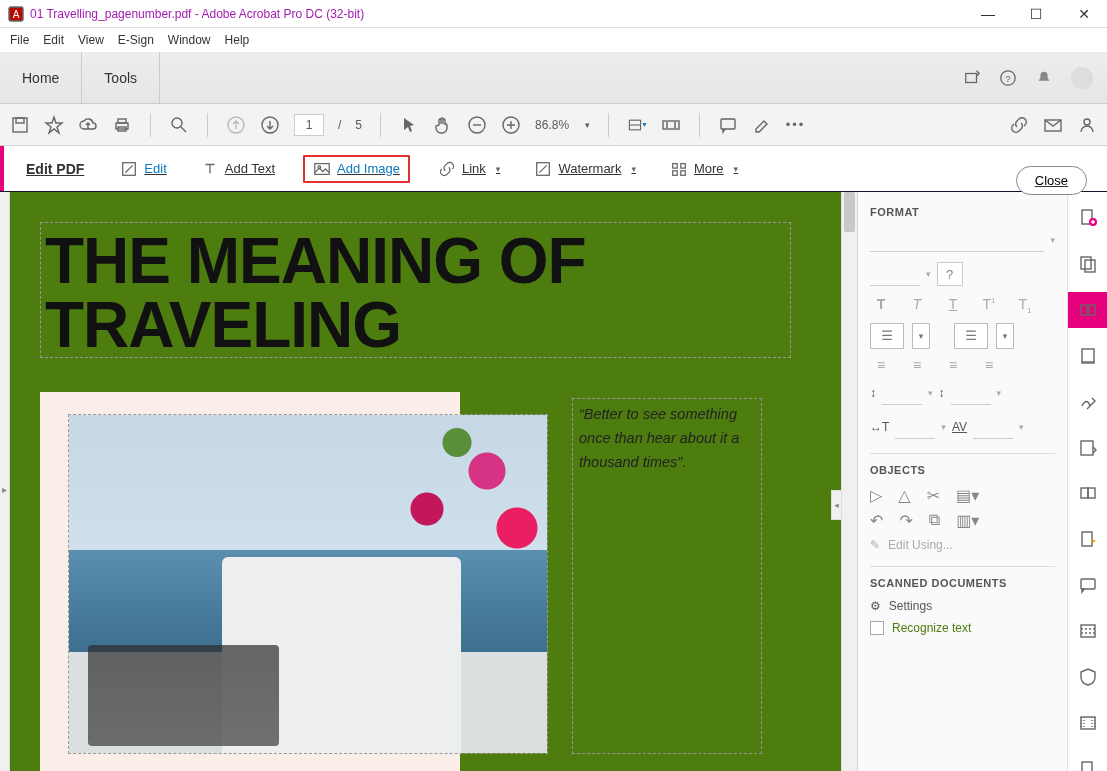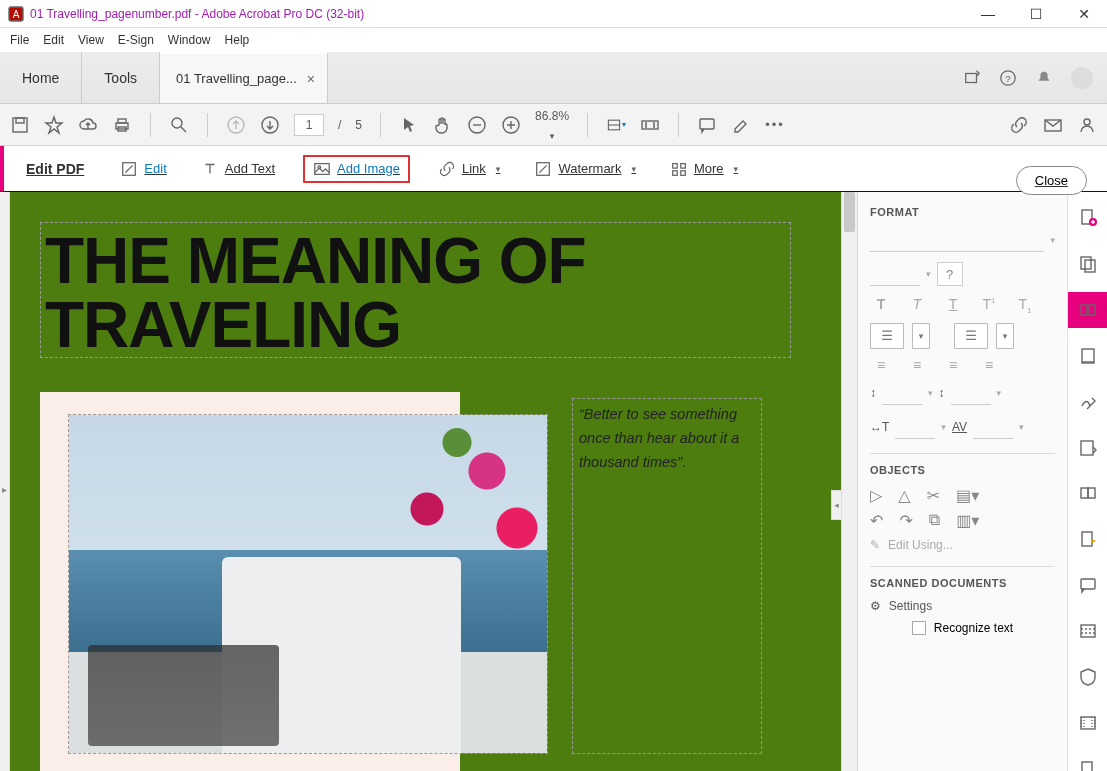--- a/index.html
+++ b/index.html
@@ -23,21 +23,21 @@
 .tabbar .spacer { flex:1; }
 .tabbar .right { display:flex; align-items:center; gap:18px; padding-right:14px; color:#555; }
 .tabbar .right .ico { width:18px; height:18px; display:flex; align-items:center; justify-content:center; }
 .avatar { width:22px; height:22px; border-radius:50%; background:#ddd; }
 
 
 .toolbar { height: 42px; background:#f3f3f3; border-bottom:1px solid #d6d6d6; display:flex; align-items:center; padding:0 10px; gap:14px; color:#5a5a5a; }
 .toolbar .sep { width:1px; height:24px; background:#ccc; margin:0 4px; }
 .toolbar .ico { width:20px; height:20px; display:flex; align-items:center; justify-content:center; }
 .toolbar .pagebox { width:30px; height:22px; border:1px solid #ccc; background:#fff; text-align:center; font-size:12px; line-height:20px; }
-.toolbar .zoom { font-size:12px; display:flex; align-items:center; gap:8px;flex-direction:column; }
+.toolbar .zoom { font-size:12px; display:flex; align-items:center; gap:16px; }
 .toolbar .flexgrow { flex:1; }
 
 
 .editbar { height:46px; display:flex; align-items:center; padding:0 20px; gap:22px; border-bottom:1px solid #0f172a; background:#fff; position:relative;text-decoration:underline; }
 .editbar::before { content:""; position:absolute; left:0; top:0; bottom:0; width:4px; background:#e6007e; }
 .editbar .label { font-weight:600; font-size:14px; color:#333; margin-left:6px; margin-right:8px; }
 .editbar .tool { display:flex; align-items:center; gap:6px; font-size:13px; color:#333; padding:4px 6px; }
 .editbar .tool svg { width:18px; height:18px; }
 .editbar .highlight { border:2px solid #e03030; padding:3px 8px; border-radius:1px; }
 .editbar .highlight .txt { color:#0a7abf; }
@@ -70,21 +70,21 @@
 .fp-field { flex:1; height:24px; border-bottom:1px solid #ccc; }
 .fp-sq { width:26px; height:24px; border:1px solid #ccc; display:flex; align-items:center; justify-content:center; font-size:13px; color:#888; background:#fff; }
 .fp-iconrow { display:flex; gap:14px; margin:8px 0; color:#aaa; }
 .fp-iconrow span { width:22px; text-align:center; font-size:14px; }
 .fp-listbtns { display:flex; gap:8px; margin:8px 0; }
 .fp-listbtn { border:1px solid #bbb; width:34px; height:26px; display:flex; align-items:center; justify-content:center; font-size:13px; color:#777; background:#fff; }
 .fp-listbtn.sm { width:18px; }
 .fp-divider { height:1px; background:#ddd; margin:14px 0 10px; }
 .fp-objico { display:flex; gap:16px; margin:6px 0; color:#888; font-size:16px; }
 .fp-edit { display:flex; align-items:center; gap:8px; color:#aaa; margin-top:8px; }
-.fp-check { display:flex; align-items:center; gap:8px; margin-top:8px; color:#000000;justify-content:center; }
+.fp-check { display:flex; align-items:center; gap:8px; margin-top:8px; color:#4d7c0f; }
 .fp-check .box { width:14px; height:14px; border:1px solid #aaa; background:#fff; }
 .gearrow { display:flex; align-items:center; gap:8px; color:#555; margin-top:6px; }
 
 
 .rail { width:40px; background:#fff; border-left:1px solid #e3e3e3; display:flex; flex-direction:column; align-items:center; padding-top:8px; gap:10px; }
 .rail .ritem { width:40px; height:38px; display:flex; align-items:center; justify-content:center; }
 .rail .ritem.active { background:#e6007e; color:#fff; }
 .rail svg { width:20px; height:20px; }
 
 .caret { position:absolute; left:0; top:50%; width:10px; height:30px; background:#f0f0f0; border:1px solid #ddd; border-left:none; display:flex; align-items:center; justify-content:center; font-size:9px; color:#888; }
@@ -113,24 +113,20 @@
   <span>Edit</span>
   <span>View</span>
   <span>E-Sign</span>
   <span>Window</span>
   <span>Help</span>
 </div>
 
 <div class="tabbar">
   <div class="hometab">Home</div>
   <div class="toolstab">Tools</div>
-  <div class="doctab">
-    <span>01 Travelling_page...</span>
-    <span class="close">×</span>
-  </div>
   <div class="spacer"></div>
   <div class="right">
     <span class="ico">
         <svg viewBox="0 0 20 20">
           <rect x="3" y="5" width="12" height="10"></rect>
           <path d="M15 8l3-3-3-3"></path>
         </svg>
       </span>
     <span class="ico">
         <svg viewBox="0 0 20 20">

